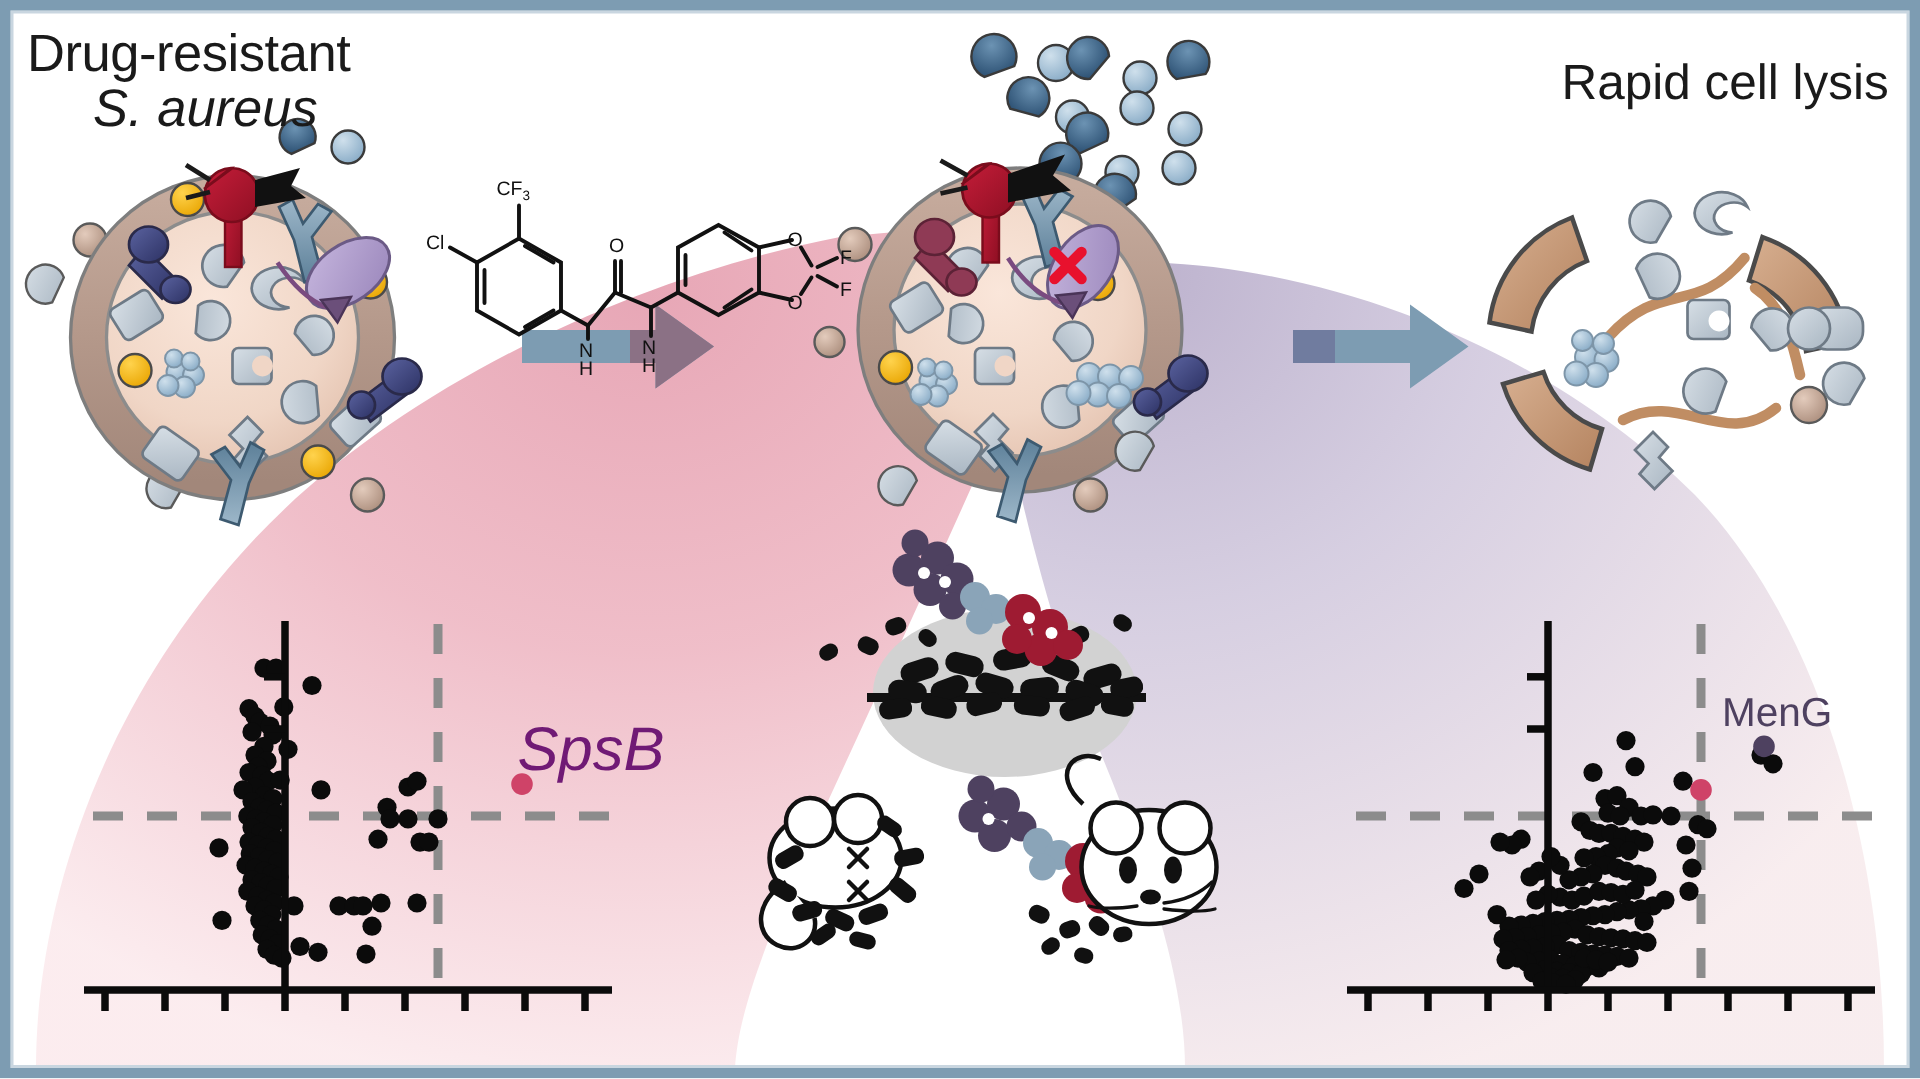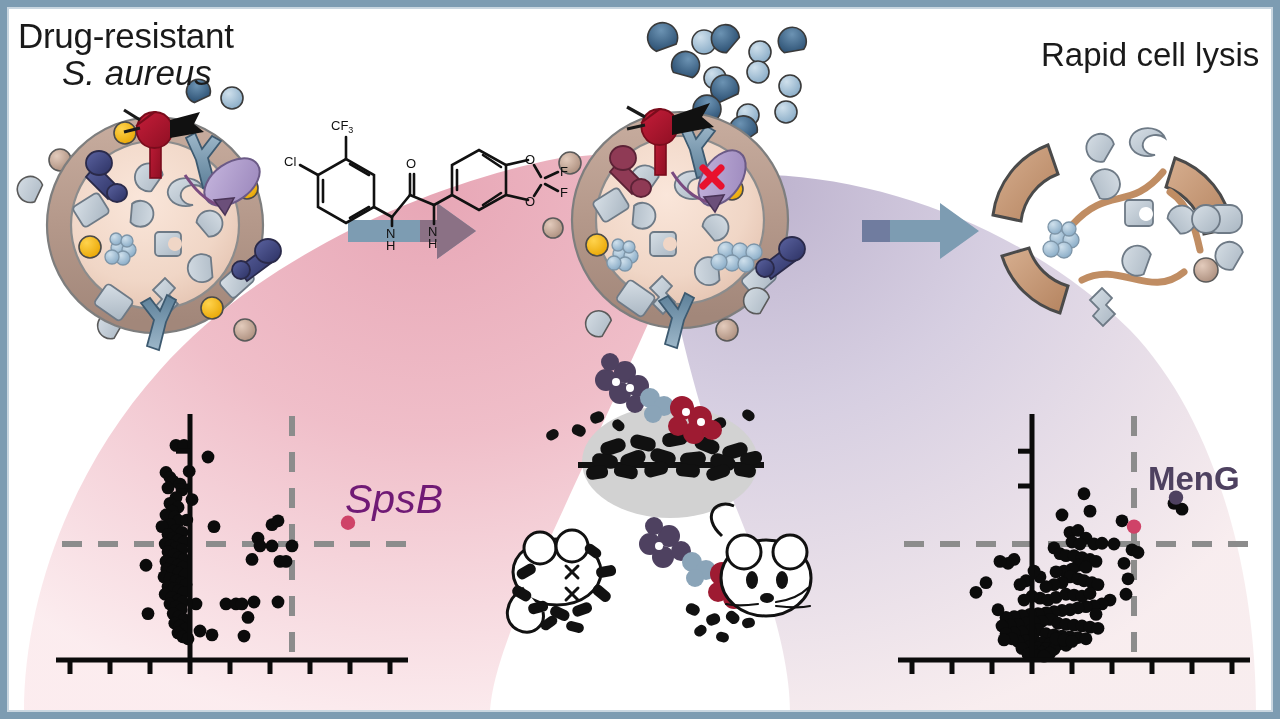--- a/index.html
+++ b/index.html
@@ -47,21 +47,21 @@
     left:527px;top:482px;font-size:31px;font-weight:bold;letter-spacing:-0.2px;
   }
   #lbl-invivo{
     left:540px;top:655px;font-size:31px;font-weight:bold;font-style:italic;letter-spacing:-0.2px;
   }
   #lbl-invivo .roman{font-style:normal;}
   #lbl-spsb{
     left:345px;top:476px;font-size:41px;color:#701a75;font-style:italic;
   }
   #lbl-meng{
-    left:1148px;top:460px;font-size:33px;color:#4e4160;font-weight:bold;
+    left:1148px;top:460px;font-size:27px;color:#4e4160;
   }
 </style>
 </head>
 <body>
 
 <div id="figure">
 
   <svg class="layer" id="gradients" viewBox="0 0 1280 719" width="1280" height="719">
     <defs>
       <radialGradient id="pinkFan" cx="0.60" cy="0.08" r="0.95">

